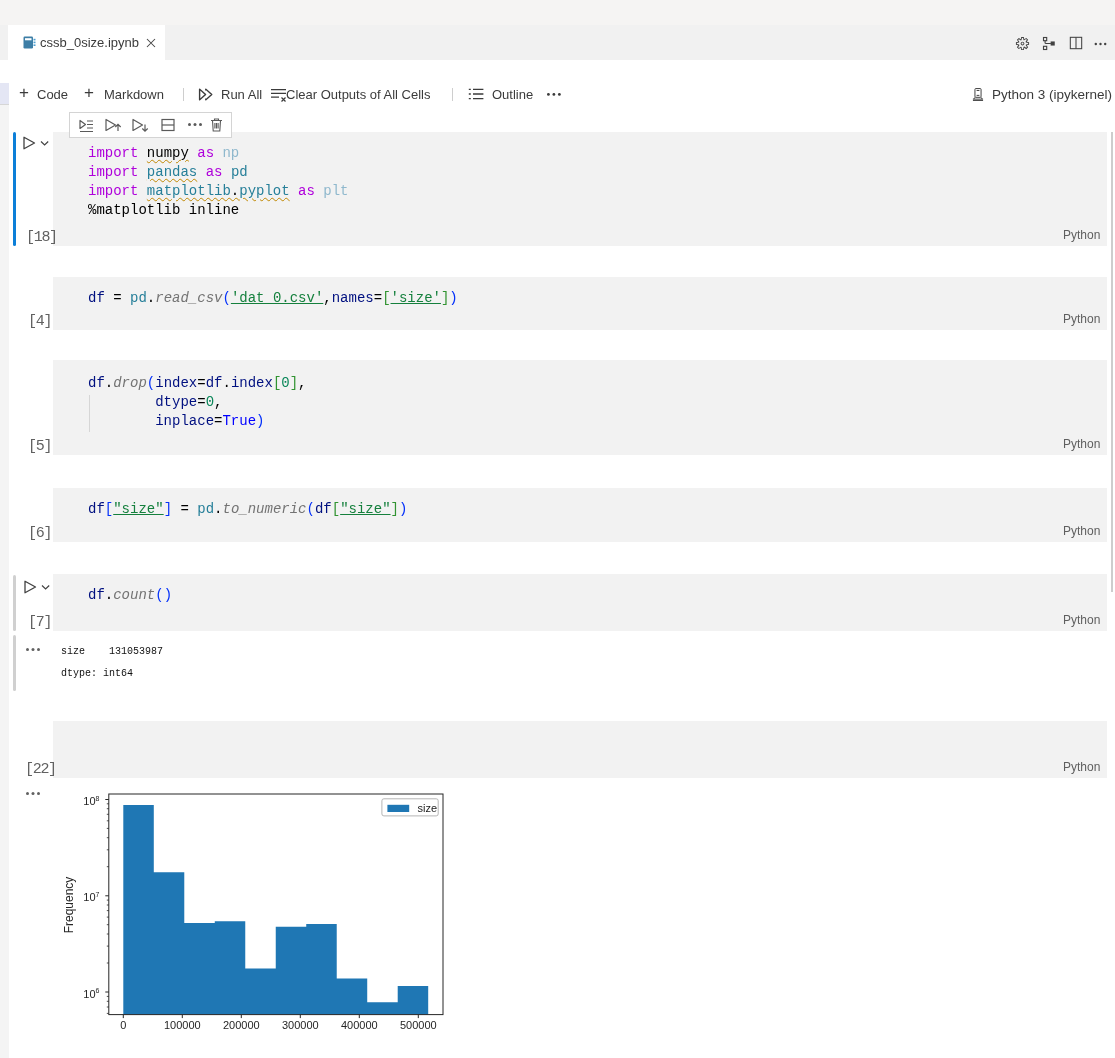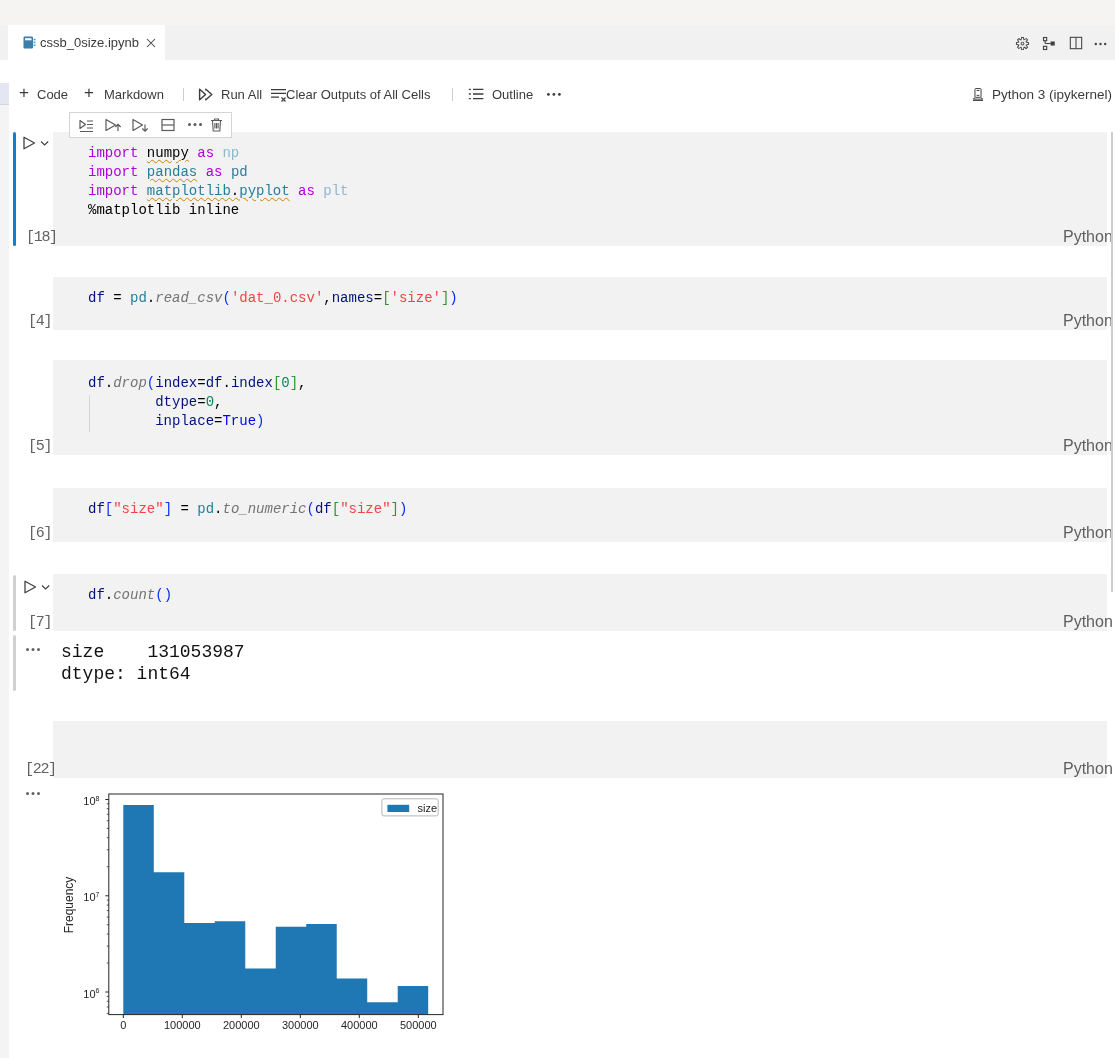--- a/index.html
+++ b/index.html
@@ -12,31 +12,31 @@
 #tabstrip { left:0; top:25px; width:1115px; height:35px; background:#f1f1f1; }
 #tab { left:8px; top:25px; width:157px; height:35px; background:#ffffff; }
 #tabtitle { left:40px; top:35px; font-size:13px; color:#3b3b3b; }
 #bread { left:25px; top:65px; font-size:13px; color:#616161; white-space:nowrap; }
 
 .cell { position:absolute; left:53px; width:1054px; background:#f2f2f2; }
 .code { position:absolute; font-family:"Liberation Mono",monospace; font-size:14px; line-height:19px; white-space:pre; color:#000; }
 .k { color:#af00db; }
 .v { color:#001080; }
 .f { color:#737373;font-style:italic; }
-.s { color:#ef4444; }
+.s { color:#15803d;text-decoration:underline; }
 .n { color:#098658; }
 .b { color:#0000ff; }
 .p1 { color:#0431fa; }
 .p2 { color:#319331; }
 .a1 { color:#8fb8cd; }
 .a2 { color:#267f99; }
 .sq { text-decoration:underline; text-decoration-style:wavy; text-decoration-color:#bf8803; text-decoration-thickness:1px; text-underline-offset:2px; }
-.pylab { position:absolute; font-size:16px; color:#5f5f5f; }
+.pylab { position:absolute; font-size:12px; color:#5f5f5f; }
 .exec { position:absolute; font-family:"Liberation Mono",monospace; font-size:15px; letter-spacing:-1.3px; color:#616161; }
-.out { position:absolute; font-family:"Liberation Mono",monospace; font-size:18px; line-height:22px; white-space:pre; color:#111; }
+.out { position:absolute; font-family:"Liberation Mono",monospace; font-size:10px; line-height:22px; white-space:pre; color:#111; }
 .tbt { position:absolute; top:87px; font-size:13px; color:#3b3b3b; line-height:15px; }
 .tsep { top:88px; width:1px; height:13px; background:#cecece; }
 </style>
 </head>
 <body>
 <div id="page">
   <div class="abs" id="topband"></div>
   <div class="abs" id="tabstrip"></div>
   <div class="abs" id="tab"></div>
 

